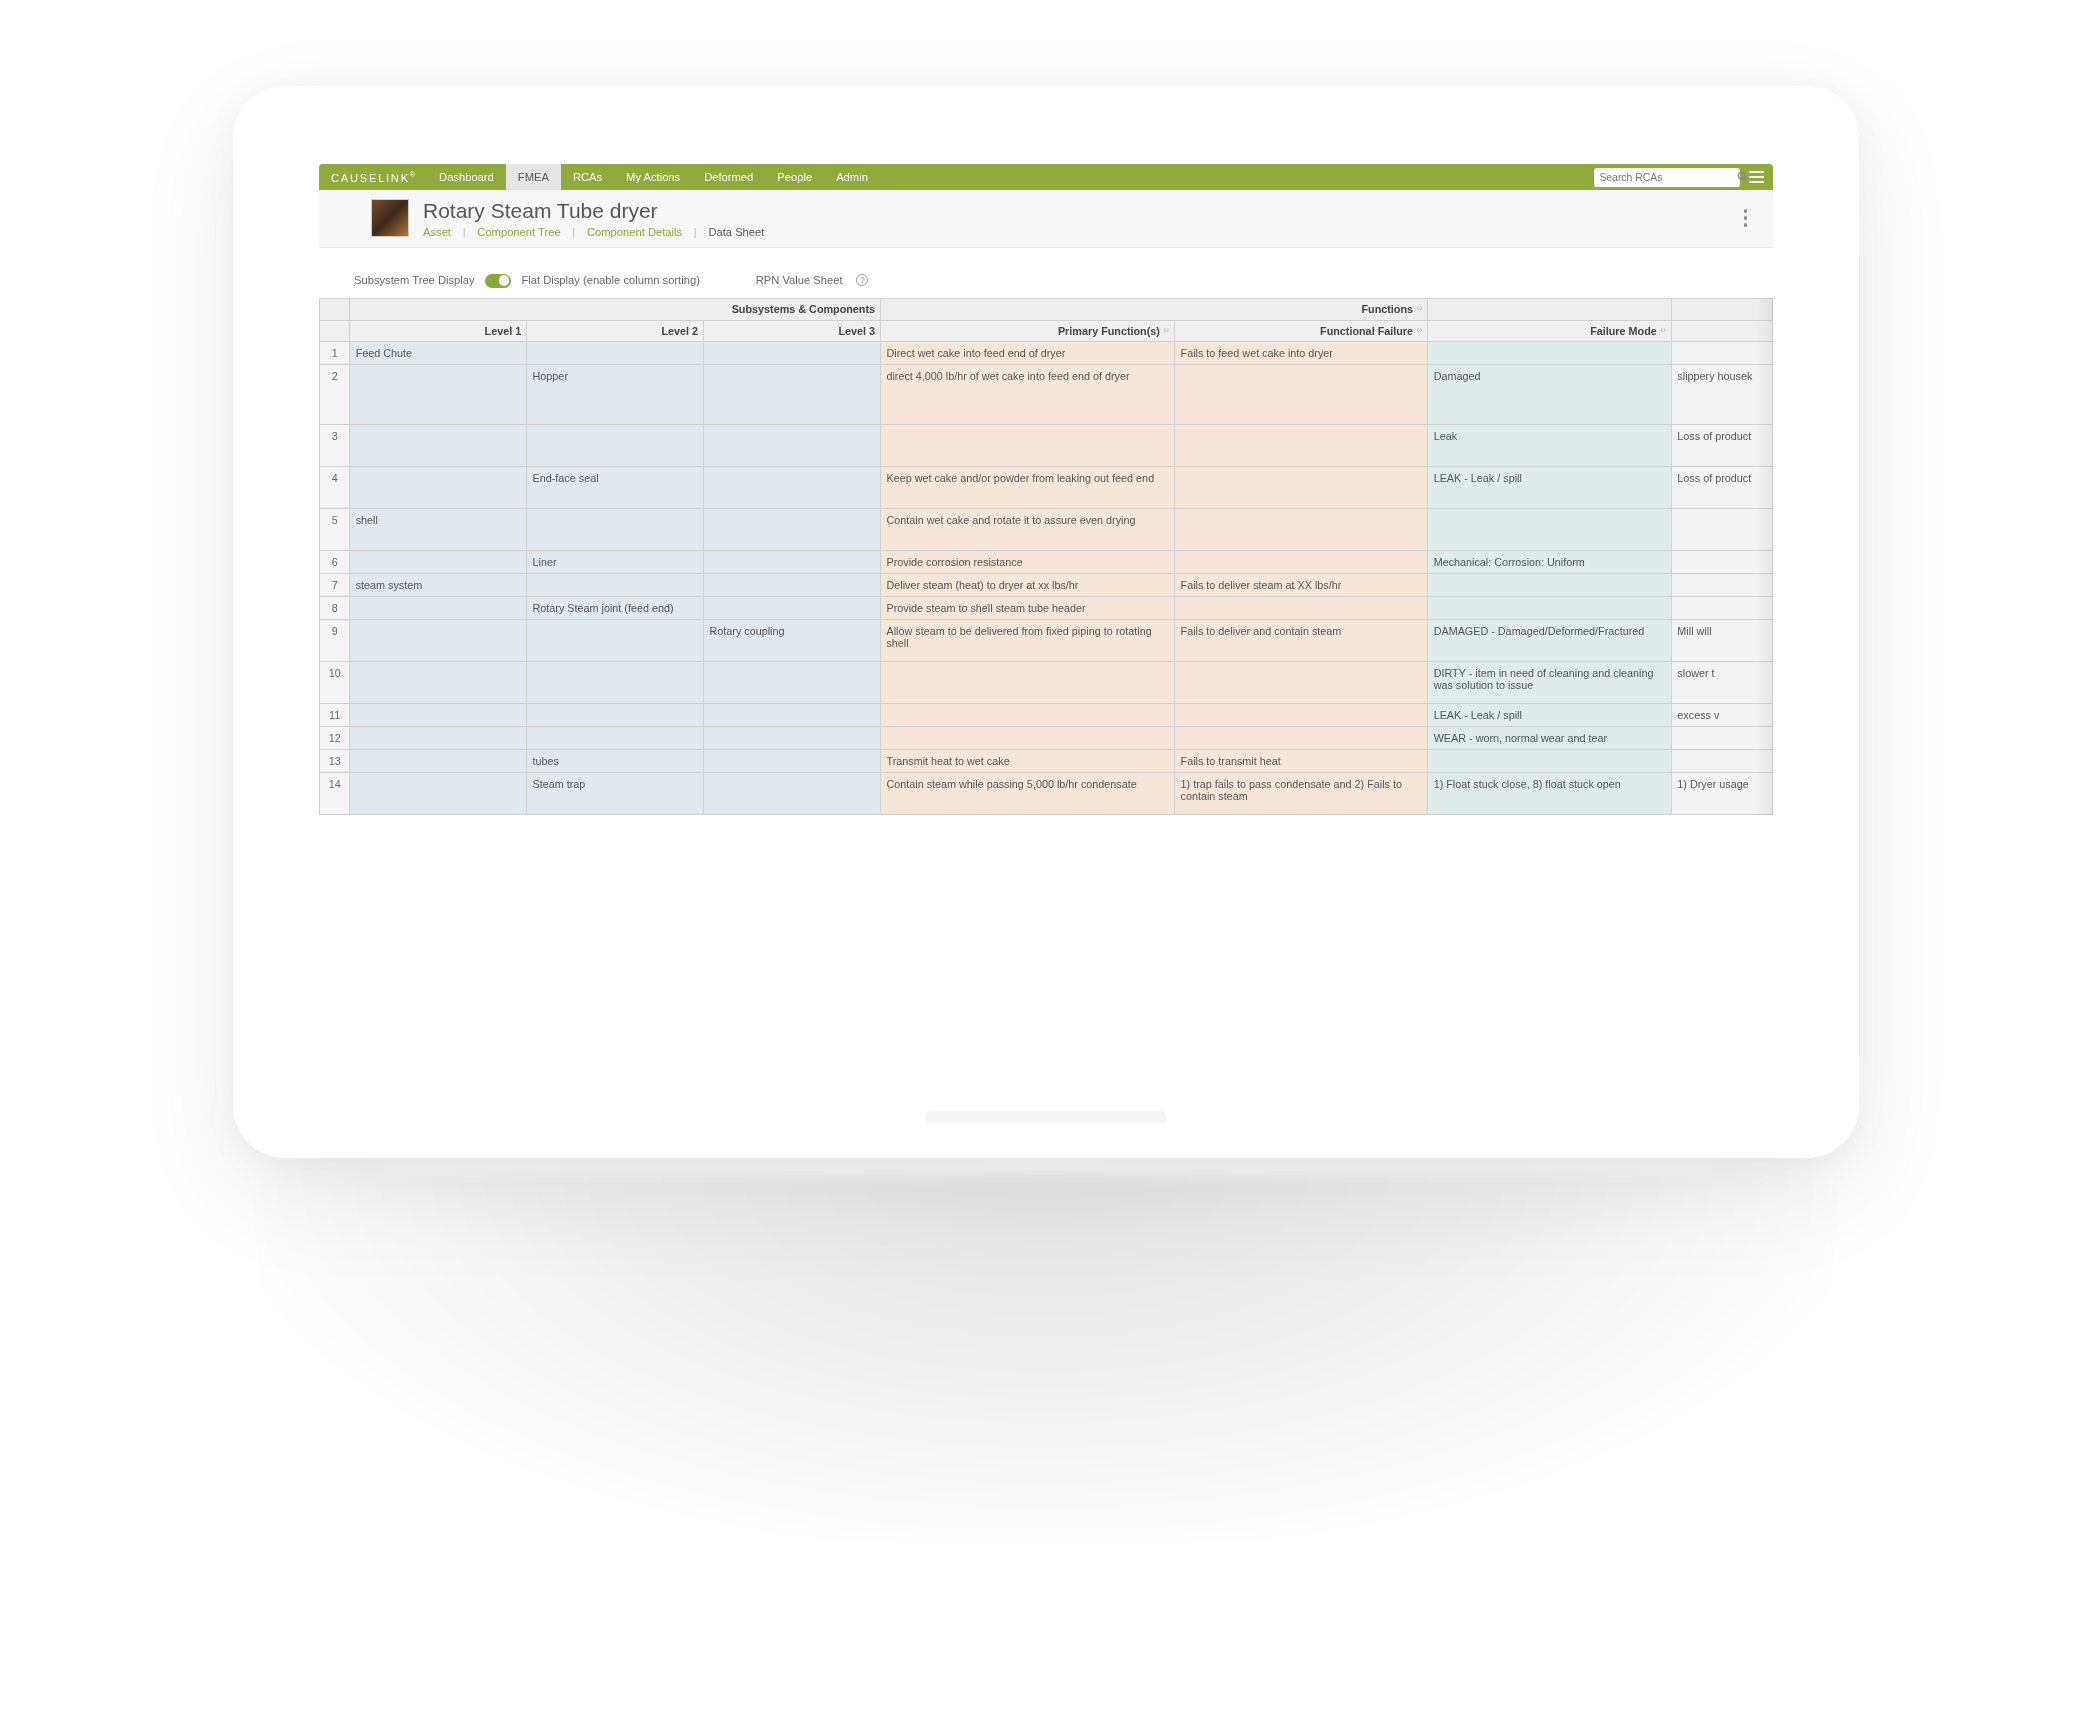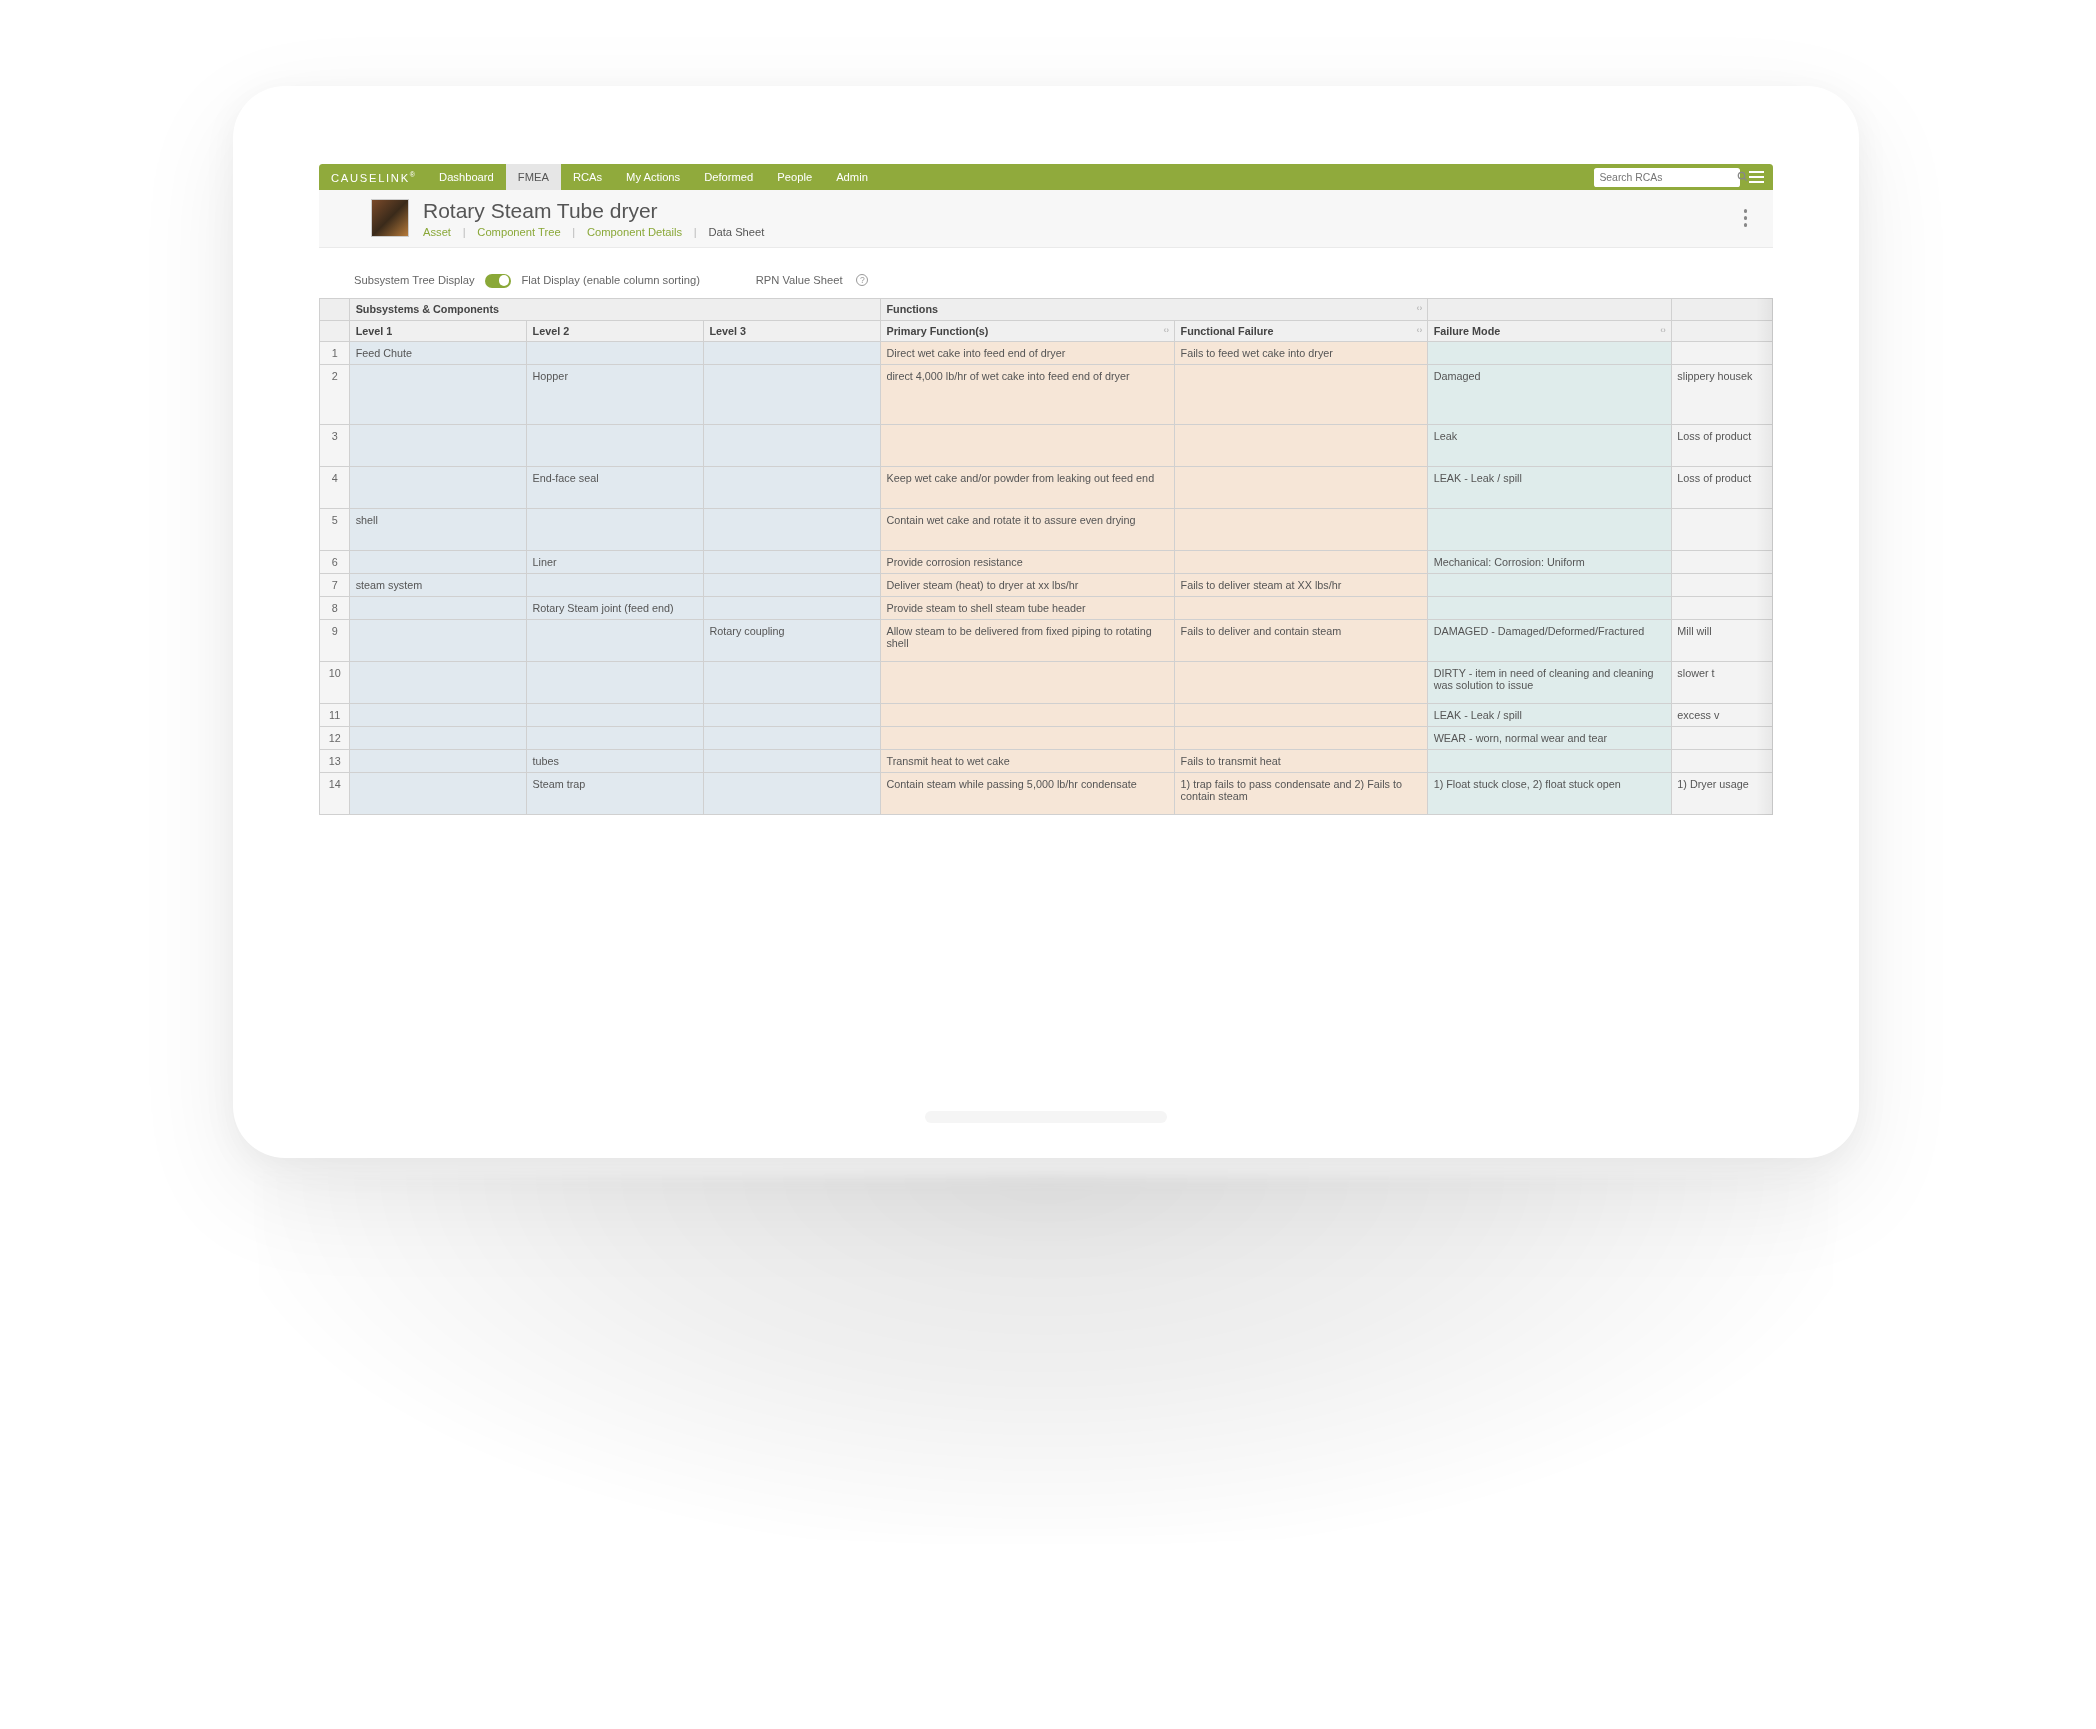--- a/index.html
+++ b/index.html
@@ -181,21 +181,21 @@
   }
   .grid th, .grid td {
     border: 0.9px solid #d0d0d0;
     padding: 4.3px 5.2px;
     text-align:left;
     vertical-align: top;
   }
   .grid thead th {
     background: #f0f0f0;
     font-weight:600;
-    text-align:left;
+    text-align:right;
     color:#444;
     font-size:10.8px;
   }
   .grid thead tr.group th {
     font-weight:700;
     background:#eeeeee;
   }
   col.rownum { width: 26px; }
   col.l1 { width: 151px; }
   col.l2 { width: 151px; }
@@ -449,21 +449,21 @@
               <td class="c-fm"></td>
               <td class="c-ex"></td>
             </tr>
             <tr style="height: 42px;">
               <td class="rownum">14</td>
               <td class="c-blue"></td>
               <td class="c-blue">Steam trap</td>
               <td class="c-blue"></td>
               <td class="c-orange">Contain steam while passing 5,000 lb/hr condensate</td>
               <td class="c-ff">1) trap fails to pass condensate and 2) Fails to contain steam</td>
-              <td class="c-fm">1) Float stuck close, 2) float stuck open</td>
+              <td class="c-fm">1) Float stuck close, 8) float stuck open</td>
               <td class="c-ex">1) Dryer usage</td>
             </tr>
           </tbody>
       </table>
       <div class="overflow-shadow"></div>
     </div>
 
   </div>
   <div class="notch"></div>
 </div>

